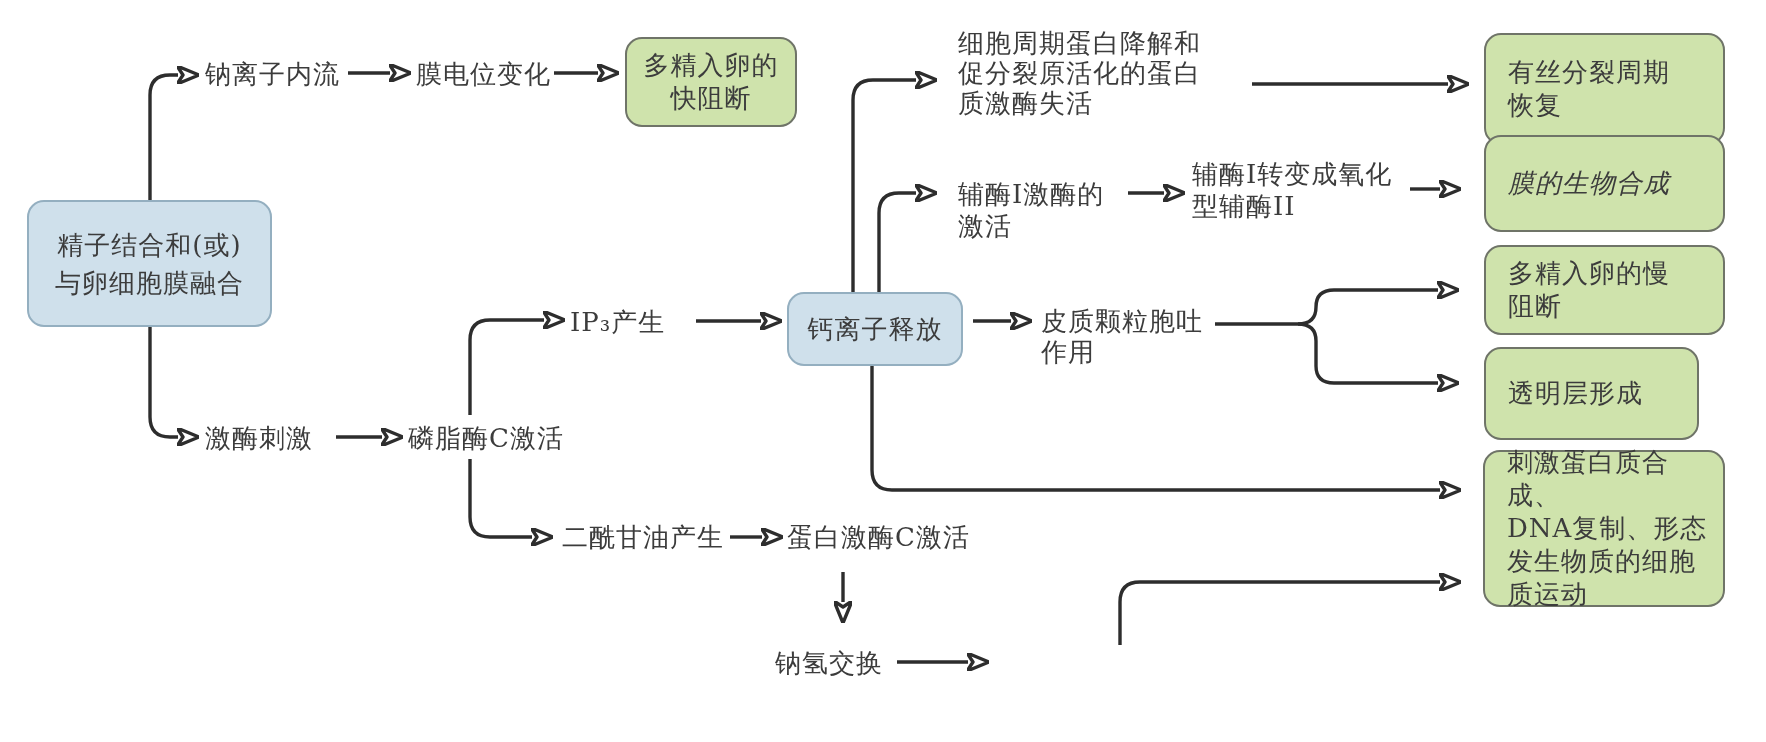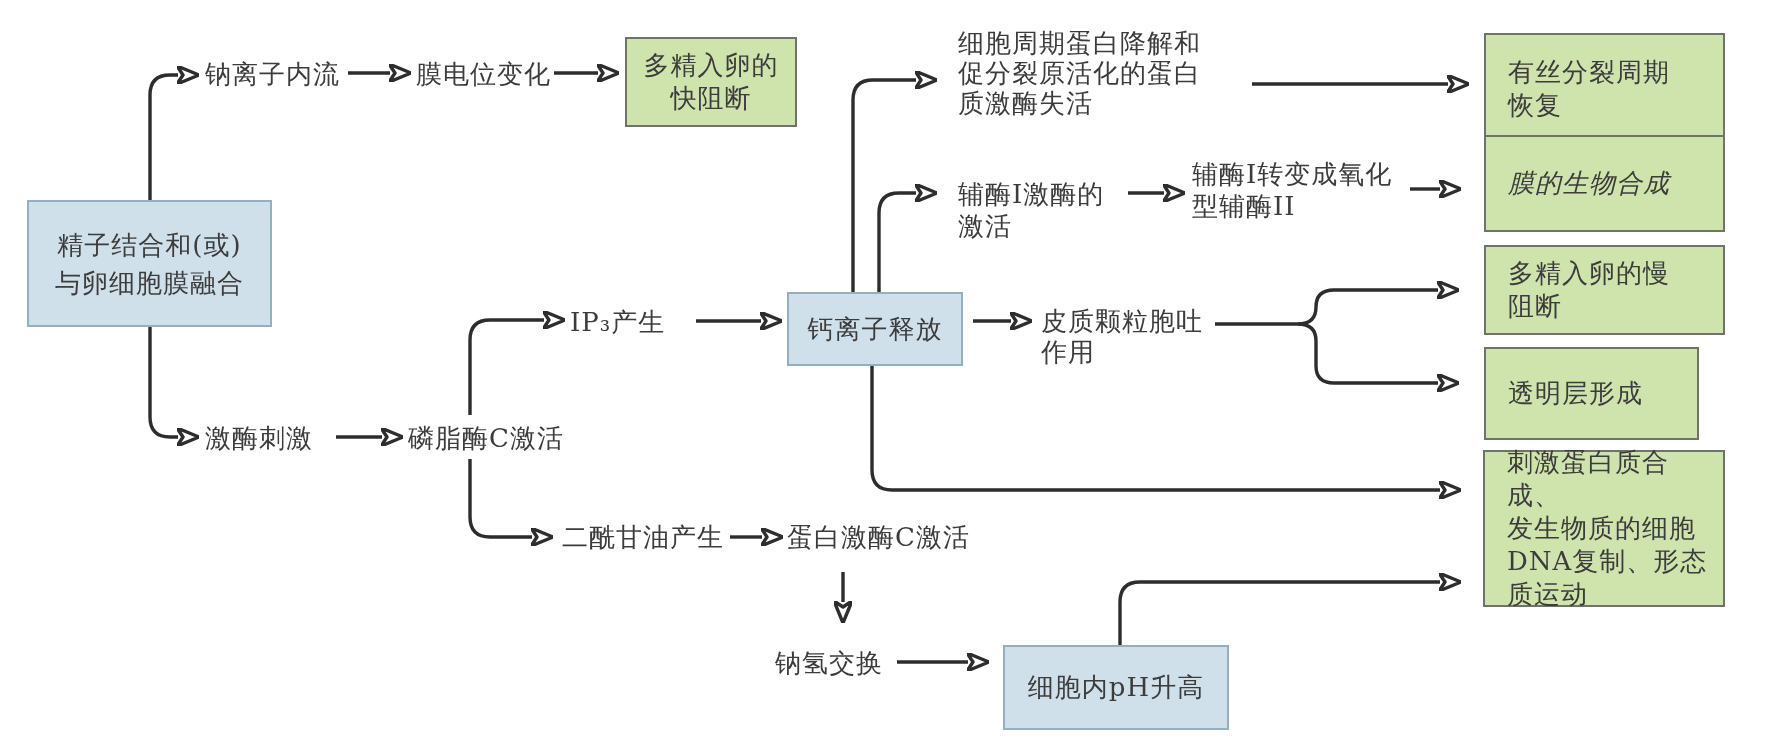--- a/index.html
+++ b/index.html
@@ -10,21 +10,21 @@
   }
   .wires{position:absolute;left:0;top:0;width:1766px;height:742px;}
   .wires path{fill:none;stroke:#2d2d2d;stroke-width:3.4;stroke-linejoin:round;}
   .node{
     position:absolute;font-size:26px;line-height:30px;white-space:nowrap;
     color:#3c3c3c;letter-spacing:1px;
   }
   .node .ln{display:block;}
   .box{
     position:absolute;box-sizing:border-box;display:flex;flex-direction:column;
-    justify-content:center;font-size:26px;line-height:33px;letter-spacing:1px;
+    justify-content:center;font-size:26px;line-height:33px;letter-spacing:1px;border-radius:17px;
   }
   .box.green{background:#cfe3ac;border:2px solid #6f7468;}
   .box.blue{background:#cfe0eb;border:2px solid #94afc0;}
   .box.center{align-items:center;text-align:center;}
   .box.leftpad{padding-left:22px;padding-right:6px;}
   .cortical{width:166px;text-align:left;}
   .cortical .ln{display:block;}
 </style>
 </head>
 <body>
@@ -97,38 +97,35 @@
 
   <div class="node cortical" style="left:1041px;top:306px;line-height:31px;">
     <span class="ln">皮质颗粒胞吐</span>
     <span class="ln">作用</span>
   </div>
 
   <div class="node" style="left:562px;top:522px;">二酰甘油产生</div>
   <div class="node" style="left:787px;top:522px;text-align:center;">蛋白激酶C激活</div>
   <div class="node" style="left:775px;top:648px;">钠氢交换</div>
 
-  <div class="box blue center" style="left:1003px;top:645px;width:226px;height:85px;">
-    <span>细胞内pH升高</span>
-  </div>
 
   <div class="box green leftpad" style="left:1484px;top:33px;width:241px;height:112px;">
     <span class="ln">有丝分裂周期</span>
     <span class="ln">恢复</span>
   </div>
   <div class="box green leftpad" style="left:1484px;top:135px;width:241px;height:97px;font-style:italic;">
     <span class="ln">膜的生物合成</span>
   </div>
   <div class="box green leftpad" style="left:1484px;top:245px;width:241px;height:90px;">
     <span class="ln">多精入卵的慢</span>
     <span class="ln">阻断</span>
   </div>
   <div class="box green leftpad" style="left:1484px;top:347px;width:215px;height:93px;">
     <span class="ln">透明层形成</span>
   </div>
   <div class="box green leftpad" style="left:1483px;top:450px;width:242px;height:157px;line-height:33px;">
     <span class="ln">刺激蛋白质合成、</span>
+    <span class="ln">DNA复制、形态</span>
     <span class="ln">发生物质的细胞</span>
-    <span class="ln">DNA复制、形态</span>
     <span class="ln">质运动</span>
   </div>
 
 </div>
 
 </body></html>

